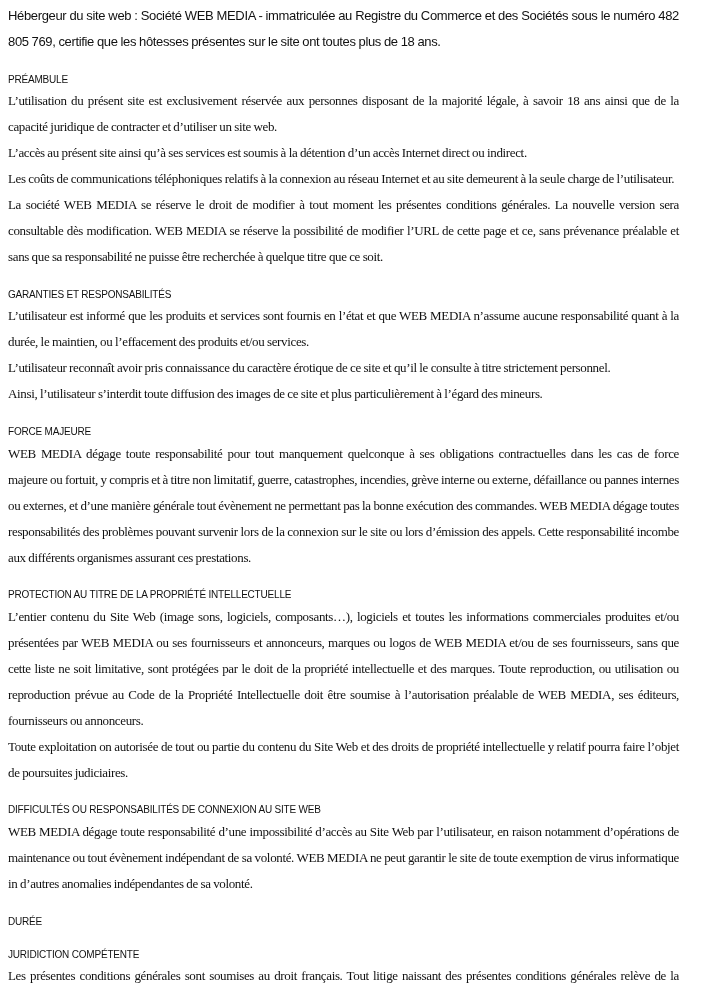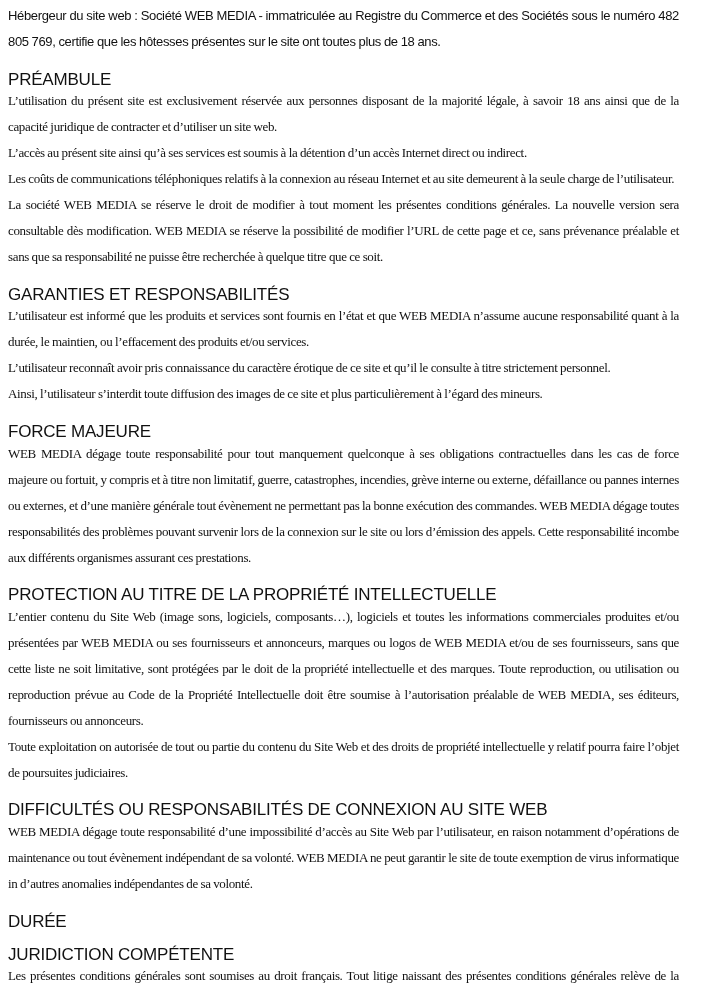--- a/index.html
+++ b/index.html
@@ -26,21 +26,21 @@
       line-height: 26px;
       letter-spacing: -0.35px;
       word-spacing: -0.3px;
       text-align: justify;
       margin: 0;
     }
     .section {
       margin-top: 16.6px;
     }
     .section-title {
-      font-size: 17px;
+      font-size: 10px;
       line-height: 16.6px;
       letter-spacing: -0.2px;
       margin: 0;
       font-weight: normal;
       color: #111111;
       text-transform: none;
     }
     .para {
       text-align-last: left;
       font-family: Liberation Serif, serif;

